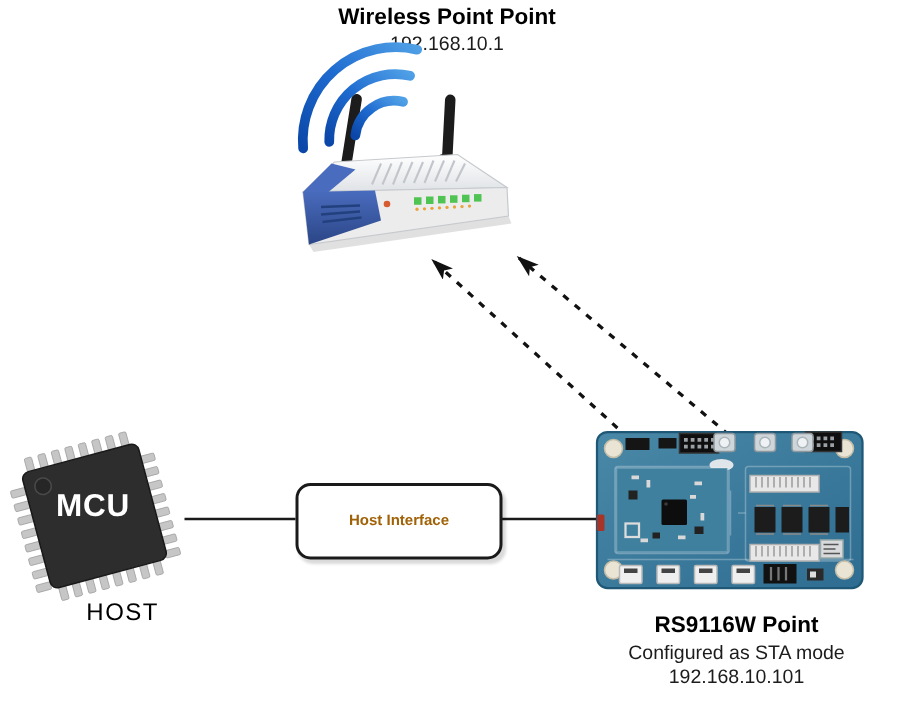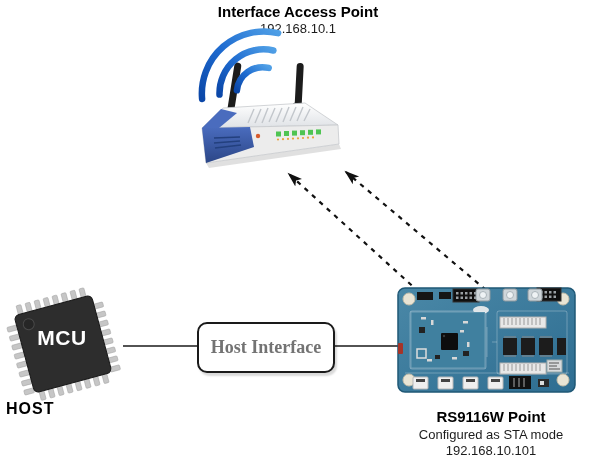--- a/index.html
+++ b/index.html
@@ -1,34 +1,34 @@
 <!DOCTYPE html>
 <html><head>
 <meta charset="utf-8">
 <style>
   html,body{margin:0;padding:0;background:#ffffff;}
   .canvas{position:relative;width:600px;height:474px;background:#ffffff;overflow:hidden;
           font-family:"Liberation Sans","DejaVu Sans",sans-serif;color:#000;}
   .abs{position:absolute;}
   .t-title{font-size:15px;font-weight:bold;text-align:center;color:#000;}
   .t-sub{font-size:13px;text-align:center;color:#1c1c1c;}
-  .host-label{font-size:16px;font-weight:bold;letter-spacing:1px;text-align:left;color:#000;}
+  .host-label{font-size:16px;font-weight:normal;letter-spacing:1px;text-align:right;color:#000;}
   .mcu-label{font-size:21px;font-weight:bold;text-align:center;color:#fff;letter-spacing:0.5px;}
   .hi-box{border:2px solid #1a1a1a;border-radius:10px;background:#fff;
           display:flex;align-items:center;justify-content:center;
           box-shadow:2px 3px 2px rgba(0,0,0,0.15);}
-  .hi-box span{font-size:18px;font-weight:bold;color:#737373;font-family:Liberation Serif, serif;}
+  .hi-box span{font-size:10px;font-weight:bold;color:#a16207;}
   svg{display:block;overflow:visible;}
 </style>
 </head>
 <body>
 
 <div class="canvas">
 
-  <div class="abs t-title" style="left:148px;top:3px;width:300px;">Interface Access Point</div>
+  <div class="abs t-title" style="left:148px;top:3px;width:300px;">Wireless Point Point</div>
   <div class="abs t-sub" style="left:148px;top:21px;width:300px;">192.168.10.1</div>
 
   <svg class="abs" style="left:192px;top:34px;" width="152" height="136" viewBox="0 0 152 136">
     <defs>
       <linearGradient id="wifiGrad" x1="0" y1="1" x2="1" y2="0">
         <stop offset="0" stop-color="#0b47a8"></stop>
           <stop offset="0.5" stop-color="#1e6bd0"></stop>
           <stop offset="1" stop-color="#4f9fe6"></stop>
       </linearGradient>
       <linearGradient id="capGrad" x1="0" y1="0" x2="0" y2="1">

